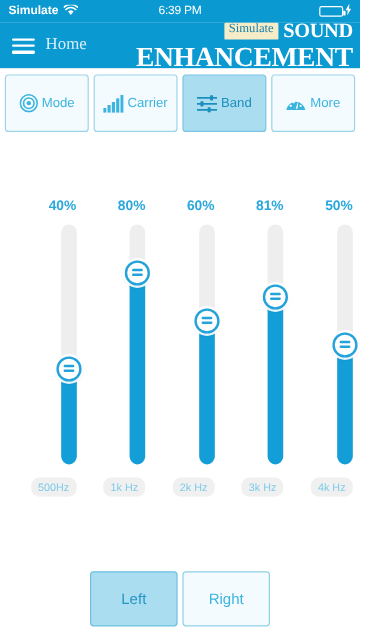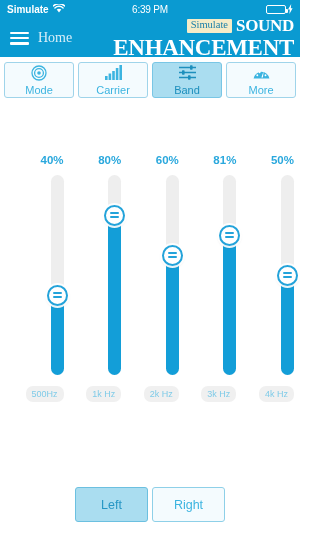--- a/index.html
+++ b/index.html
@@ -160,26 +160,26 @@
   
   .tab-bar {
     display: flex;
     gap: 4px;
     padding: 5px 4px 5px 4px;
     background: #ffffff;
     flex: 0 0 auto;
   }
   .tab {
     flex: 1 1 0;
-    height: 36px;
+    height: 48px;
     border: 1px solid #9fd4ea;
     border-radius: 3px;
     background: #f4fbfe;
     display: flex;
-    flex-direction: column;
+    flex-direction: row;
     align-items: center;
     justify-content: center;
     gap: 3px;
     cursor: pointer;
   }
   .tab.selected {
     background: #aaddf0;
     border-color: #79c6e5;
   }
   .tab-label {
@@ -275,21 +275,21 @@
   
   .footer {
     flex: 0 0 auto;
     display: flex;
     justify-content: center;
     gap: 4px;
     padding-bottom: 11px;
   }
   .side-btn {
     width: 73px;
-    height: 35px;
+    height: 46px;
     border: 1px solid #8ed0e8;
     border-radius: 3px;
     background: #f4fbfe;
     color: #3cb4e0;
     font-size: 12.5px;
     display: flex;
     align-items: center;
     justify-content: center;
     cursor: pointer;
   }

